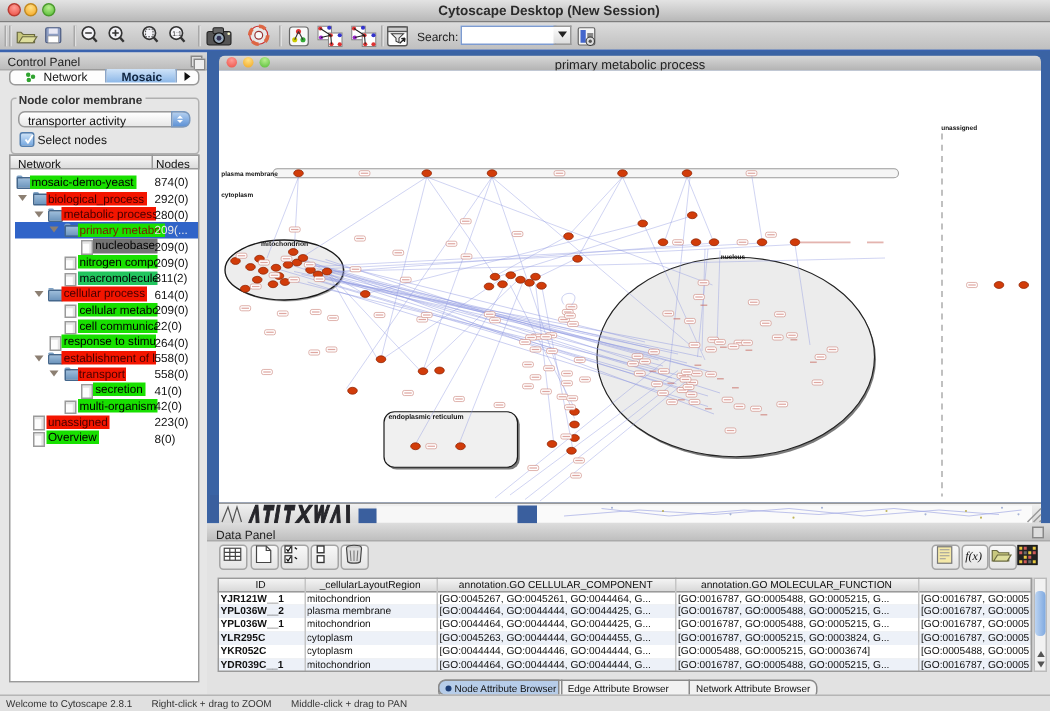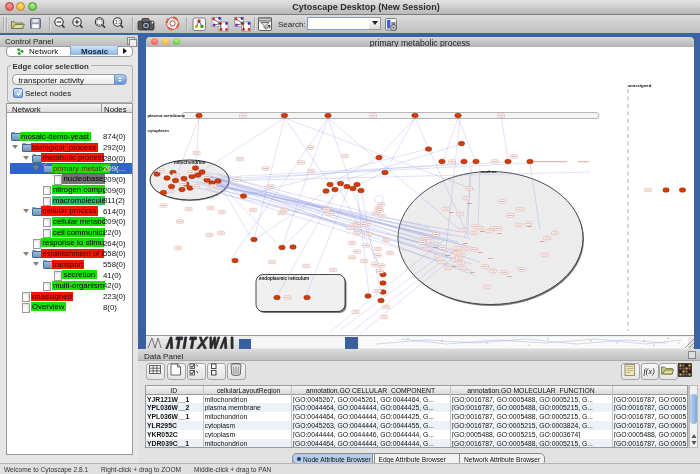--- a/index.html
+++ b/index.html
@@ -97,37 +97,37 @@
 <div class="abs" style="left:81px;top:47.3px;font-size:8px;font-weight:bold;color:#102540">Mosaic</div>
 <div class="abs" style="left:17px;top:47.5px;width:7px;height:7px">
     <svg width="7" height="7">
       <circle cx="1.8" cy="1.8" r="1.5" fill="#2fa32f"></circle>
       <circle cx="5" cy="3.2" r="1.5" fill="#2fa32f"></circle>
       <circle cx="2.2" cy="5.4" r="1.5" fill="#2fa32f"></circle>
     </svg>
   </div>
 <div class="abs" style="left:122.5px;top:48px;width:0;height:0;border-top:3.2px solid transparent;border-bottom:3.2px solid transparent;border-left:4.5px solid #111"></div>
 <div class="abs" style="left:7.4px;top:64.5px;width:124px;height:36px;border:1px solid #b0b0b0;border-radius:3px"></div>
-<div class="abs" style="left:10.5px;top:61.5px;font-size:7.8px;font-weight:bold;color:#333;background:#e6e6e6;padding:0 2px">Edge color selection</div>
+<div class="abs" style="left:10.5px;top:61.5px;font-size:7.8px;font-weight:bold;color:#333;background:#e6e6e6;padding:0 2px">Node color membrane</div>
 <div class="abs" style="left:12.1px;top:74.2px;width:112px;height:8.8px;background:linear-gradient(#fff,#e8e8e8);border:1px solid #9a9a9a;border-radius:4.5px"></div>
 <div class="abs" style="left:114px;top:74.2px;width:11px;height:8.8px;background:linear-gradient(#b4d0f0,#5f93d6);border:1px solid #7a98bd;border-radius:0 4.5px 4.5px 0"></div>
 <div class="abs" style="left:118px;top:76.5px;width:0;height:0;border-left:2.2px solid transparent;border-right:2.2px solid transparent;border-bottom:2.8px solid #fff"></div>
 <div class="abs" style="left:118px;top:80.3px;width:0;height:0;border-left:2.2px solid transparent;border-right:2.2px solid transparent;border-top:2.8px solid #fff"></div>
 <div class="abs" style="left:18.6px;top:75.5px;font-size:8px;color:#111">transporter activity</div>
 <div class="abs" style="left:13.3px;top:88px;width:8.2px;height:8.2px;background:linear-gradient(#cde2f8,#76a8e0);border:1px solid #5580b0;border-radius:2px"></div>
 <svg class="abs" style="left:13.5px;top:86.5px" width="11" height="11">
     <path d="M3 6 L4.6 8 L8 3" stroke="#fff" stroke-width="1.3" fill="none"></path>
   </svg>
 <div class="abs" style="left:25px;top:89px;font-size:8px;color:#111">Select nodes</div>
 <div class="abs" style="left:5.5px;top:103px;width:127.5px;height:352px;background:#fff;border:1px solid #9a9a9a;box-sizing:border-box"></div>
 <div class="abs" style="left:5.5px;top:103px;width:127.5px;height:10.3px;background:linear-gradient(#f6f6f6,#dcdcdc);border:1px solid #9a9a9a;box-sizing:border-box"></div>
 <div class="abs" style="left:101.4px;top:103px;width:1px;height:10.3px;background:#9a9a9a"></div>
 <div class="abs" style="left:12px;top:105px;font-size:7.8px;color:#111">Network</div>
 <div class="abs" style="left:104px;top:105px;font-size:7.8px;color:#111">Nodes</div>
-<div class="abs" style="left:6.5px;top:131px;width:125.5px;height:297px;overflow:hidden">
+<div class="abs" style="left:6.5px;top:116px;width:125.5px;height:297px;overflow:hidden">
 <div style="position:absolute;left:-6.5px;top:-113.3px;width:138px;height:474px">
 <div style="position:absolute;left:10.5px;top:114.7px;width:4px;height:1.6px;background:#7fa3c6;border-radius:1px 1px 0 0"></div>
       <div style="position:absolute;left:10.5px;top:115.7px;width:8.2px;height:5.8px;background:linear-gradient(#9dbdda,#6d95bd);border:0.5px solid #44678c;border-radius:1px"></div>
 <div style="position:absolute;left:19.5px;top:114.1px;height:9.2px;background:#18e000;color:#000;font-size:7.8px;line-height:9.2px;padding:0 1.5px;white-space:nowrap;overflow:hidden;max-width:82px">mosaic-demo-yeast</div>
 <div style="position:absolute;left:103px;top:114.5px;font-size:7.8px;line-height:9px;color:#111;white-space:nowrap">874(0)</div>
 <div style="position:absolute;left:12.0px;top:127.4px;width:0;height:0;border-left:3.2px solid transparent;border-right:3.2px solid transparent;border-top:4.2px solid #8c7f72"></div>
 <div style="position:absolute;left:21.5px;top:125.4px;width:4px;height:1.6px;background:#7fa3c6;border-radius:1px 1px 0 0"></div>
       <div style="position:absolute;left:21.5px;top:126.4px;width:8.2px;height:5.8px;background:linear-gradient(#9dbdda,#6d95bd);border:0.5px solid #44678c;border-radius:1px"></div>
 <div style="position:absolute;left:30.5px;top:124.8px;height:9.2px;background:#f41500;color:#470000;font-size:7.8px;line-height:9.2px;padding:0 1.5px;white-space:nowrap;overflow:hidden;max-width:71px">biological_process</div>
 <div style="position:absolute;left:103px;top:125.2px;font-size:7.8px;line-height:9px;color:#111;white-space:nowrap">292(0)</div>

